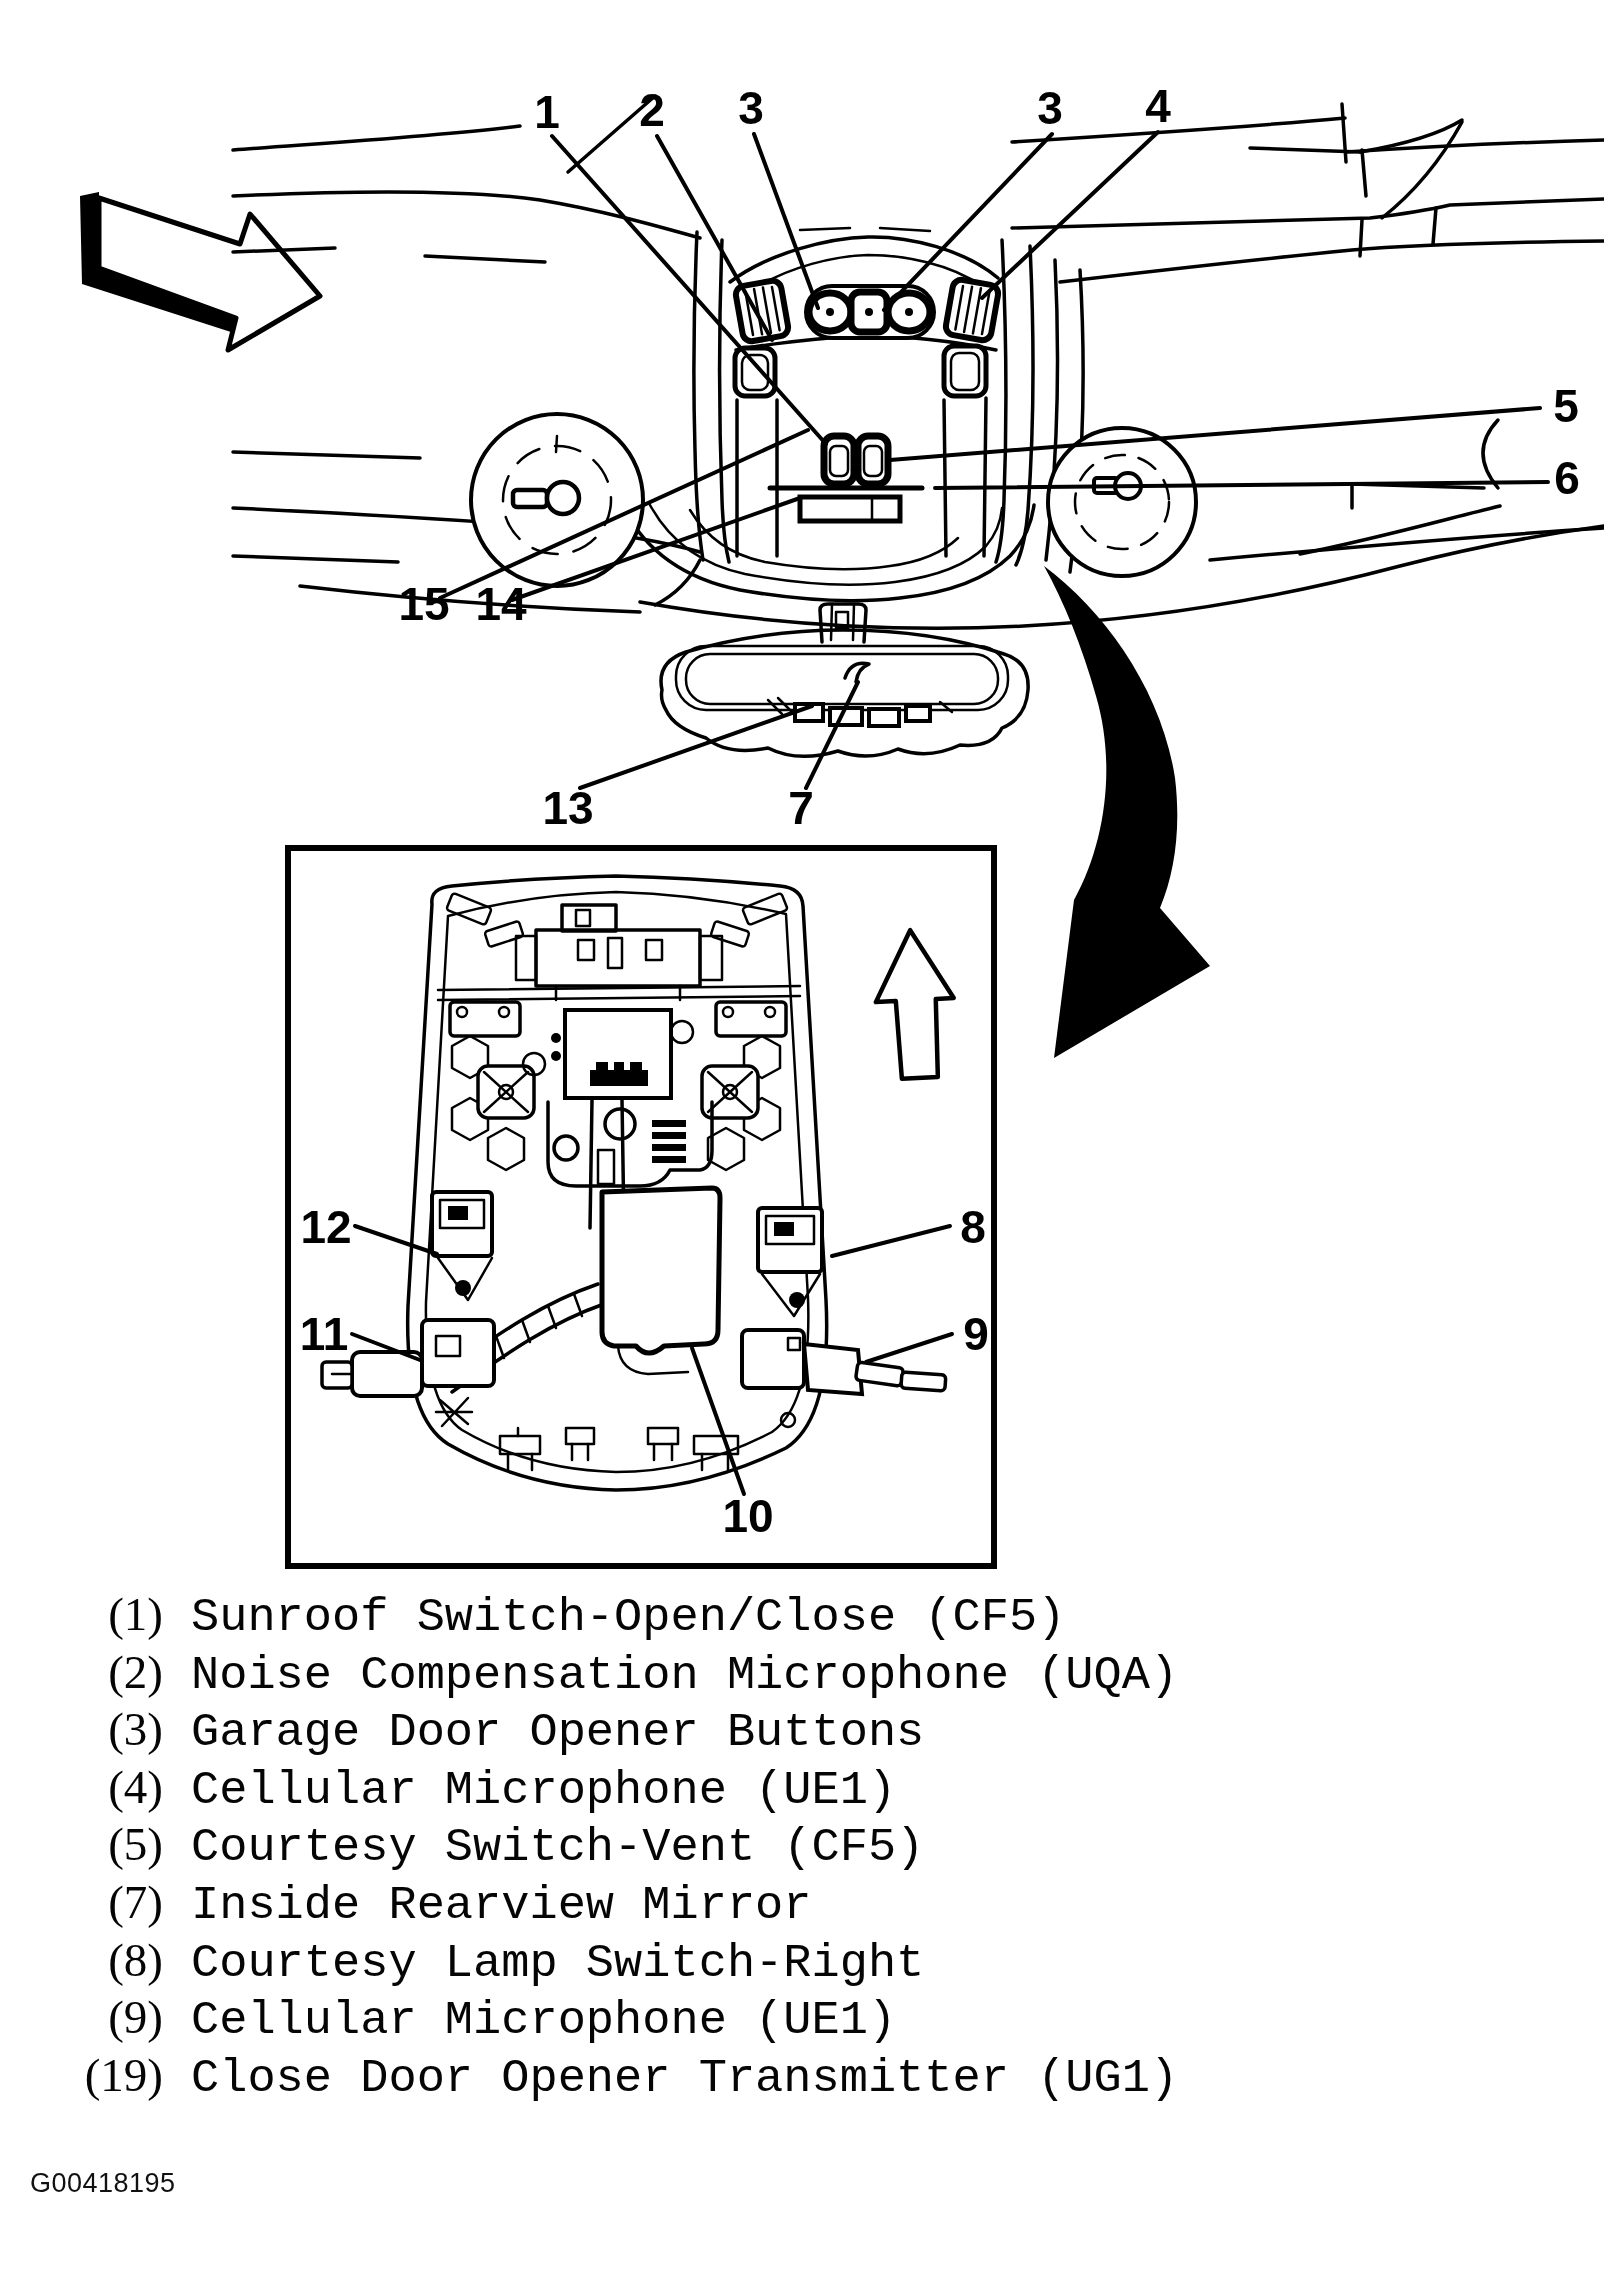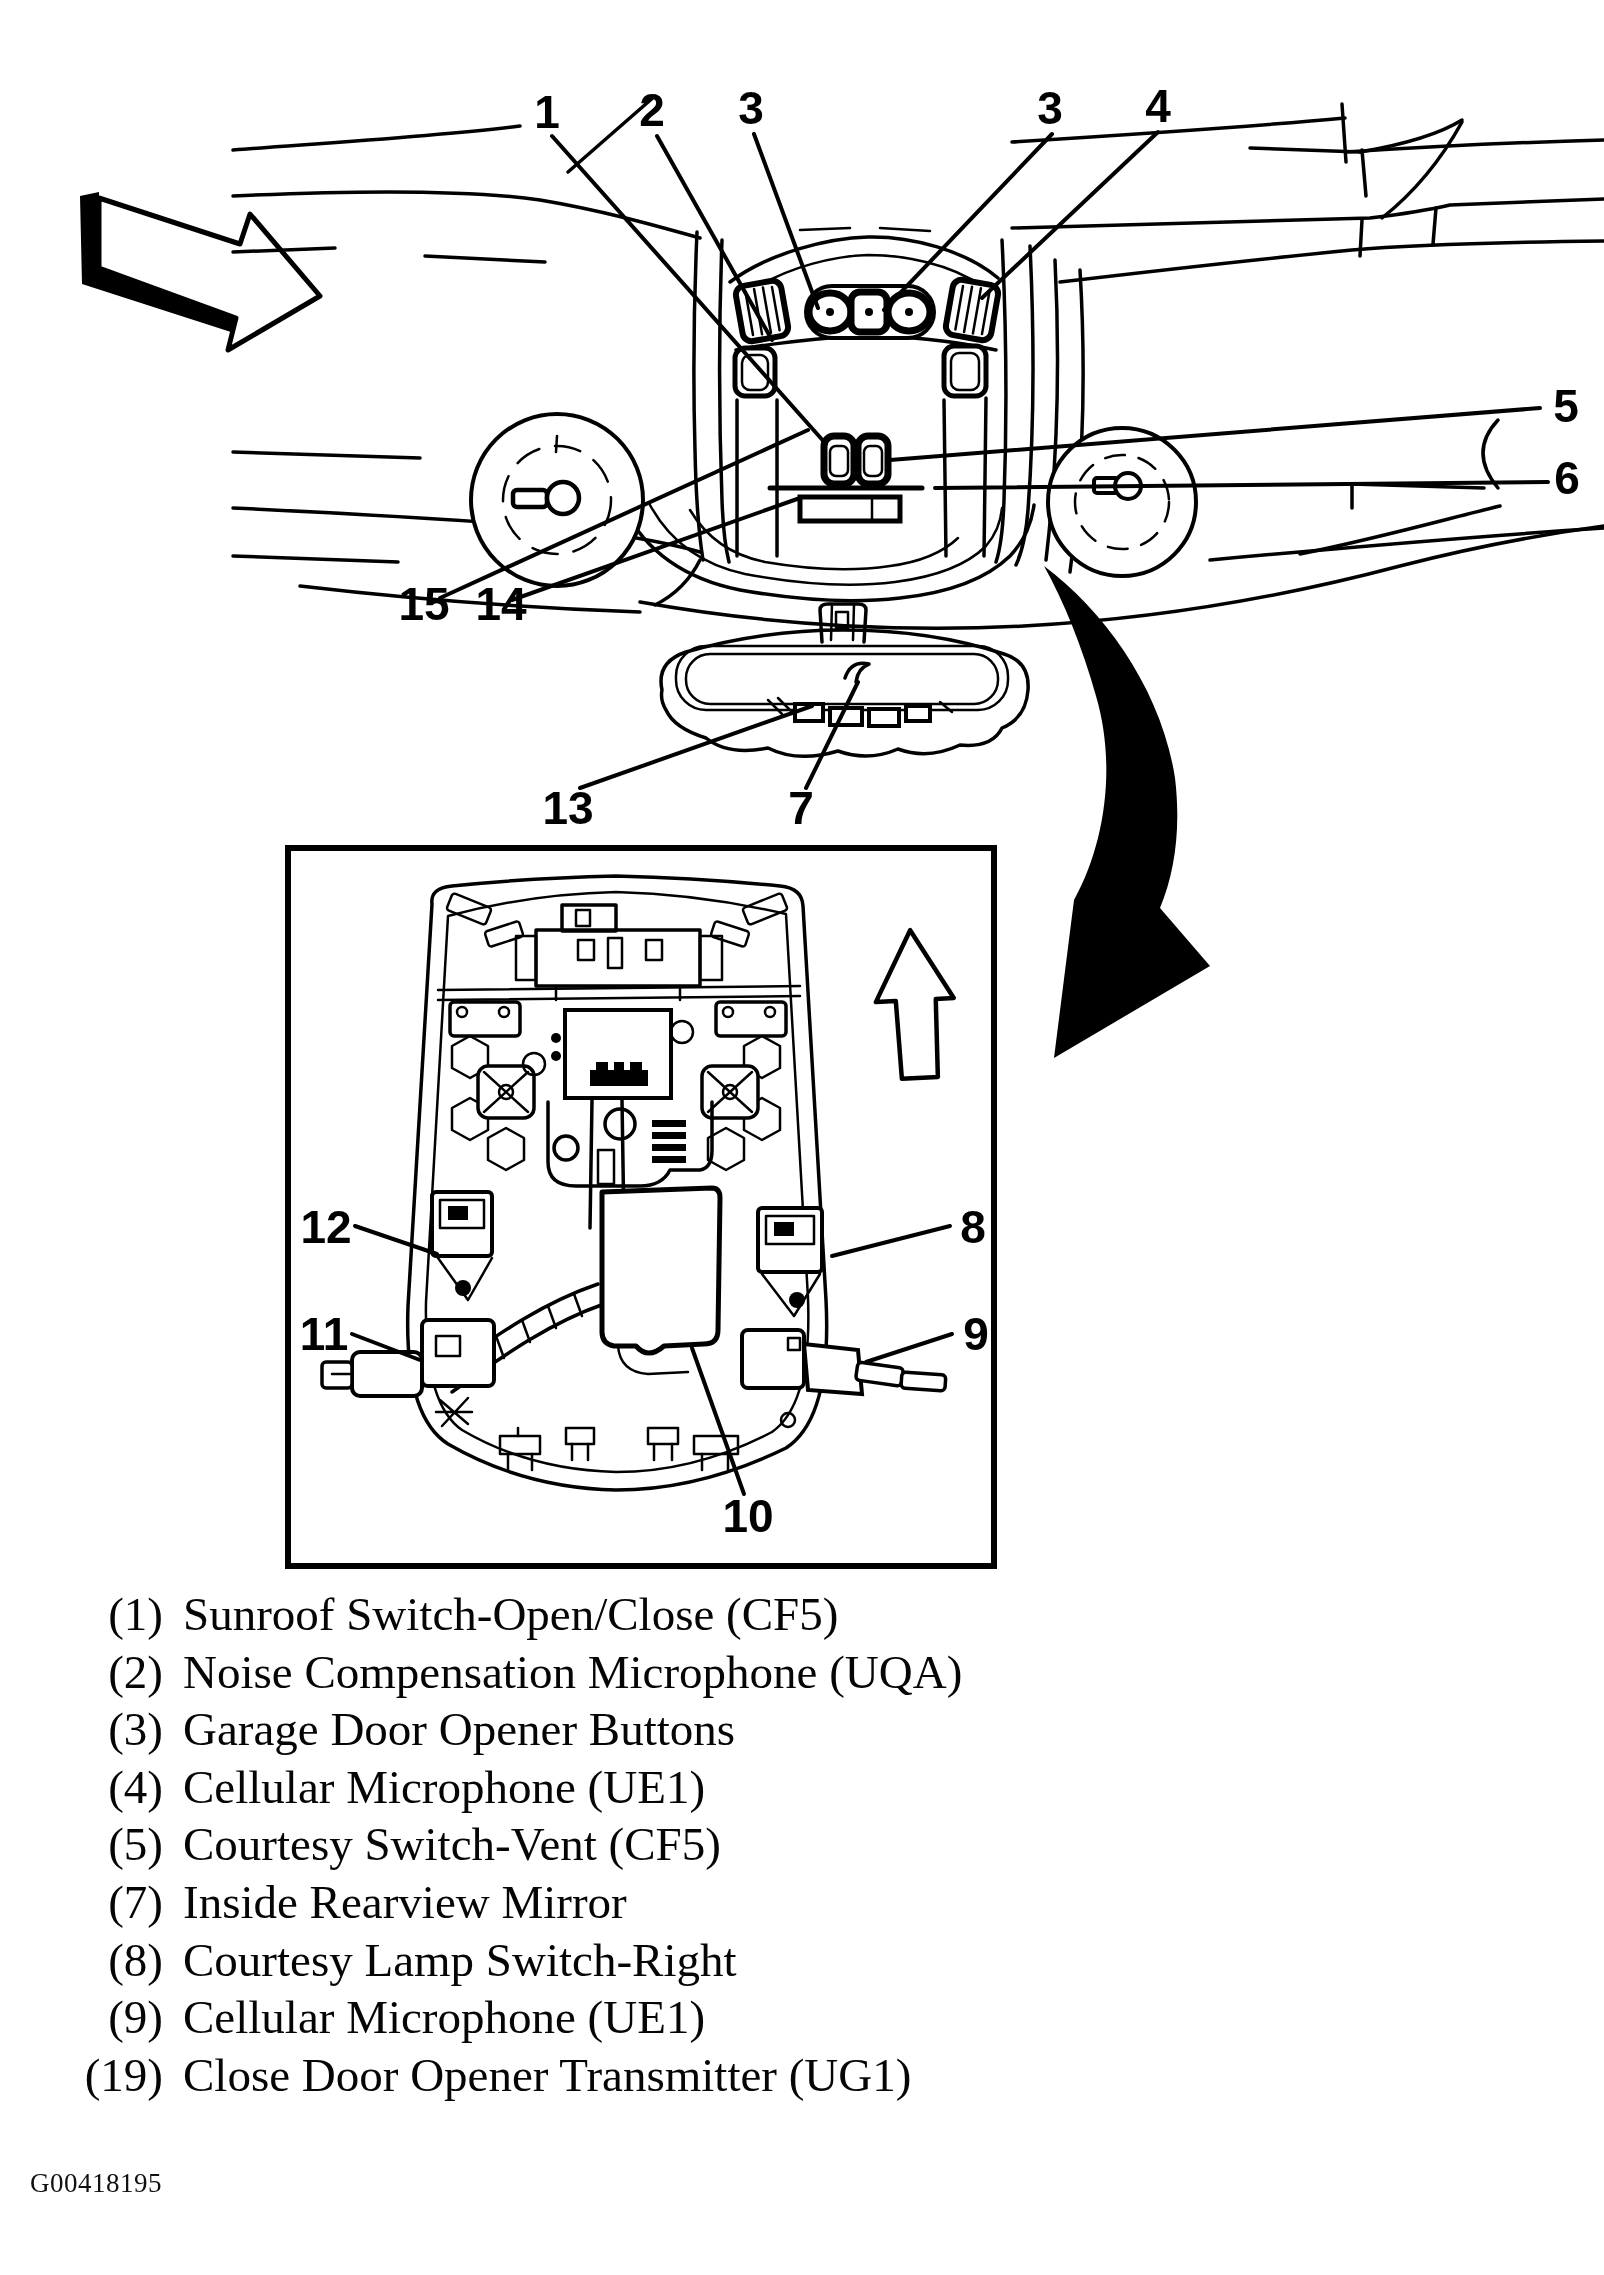--- a/index.html
+++ b/index.html
@@ -11,22 +11,22 @@
   .ln2{fill:none;stroke:#000;stroke-width:2.5;stroke-linecap:round;stroke-linejoin:round;}
   .bold{fill:none;stroke:#000;stroke-width:5;stroke-linecap:round;stroke-linejoin:round;}
   .wfill{fill:#fff;stroke:#000;}
   .blk{fill:#000;stroke:none;}
   .callout{font-family:"Liberation Sans",sans-serif;font-weight:700;font-size:46px;fill:#000;}
   .leader{fill:none;stroke:#000;stroke-width:4;stroke-linecap:round;}
   
   .legend{position:absolute;left:0;top:1586px;display:flex;flex-direction:column;}
   .legend-row{height:57.6px;line-height:57.6px;white-space:nowrap;font-size:47px;color:#050505;}
   .legend-num{display:inline-block;width:163px;text-align:right;}
-  .legend-label{margin-left:20px;}
-  .fig-code{position:absolute;left:30px;top:2168px;font-family:Liberation Serif, serif;
+  .legend-label{margin-left:28px;font-family:Liberation Mono, monospace;}
+  .fig-code{position:absolute;left:30px;top:2168px;font-family:Liberation Sans, sans-serif;
             font-size:27px;color:#111;letter-spacing:.5px;}
 </style>
 </head>
 <body>
 
 <div class="stage">
 
 <svg class="art" viewBox="0 0 1604 2275" xmlns="http://www.w3.org/2000/svg">
 
   <g>

